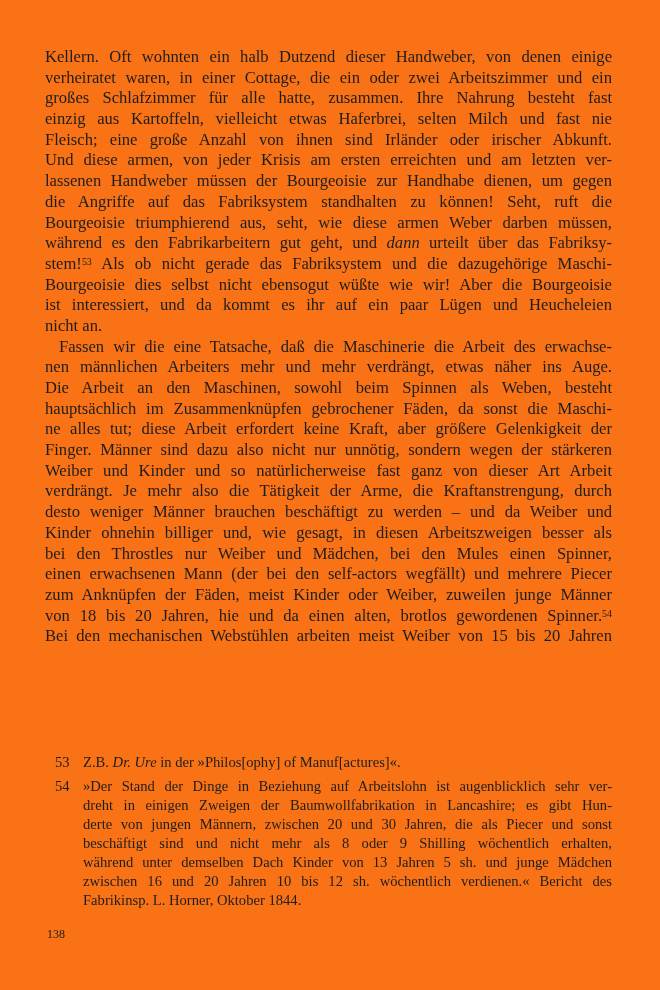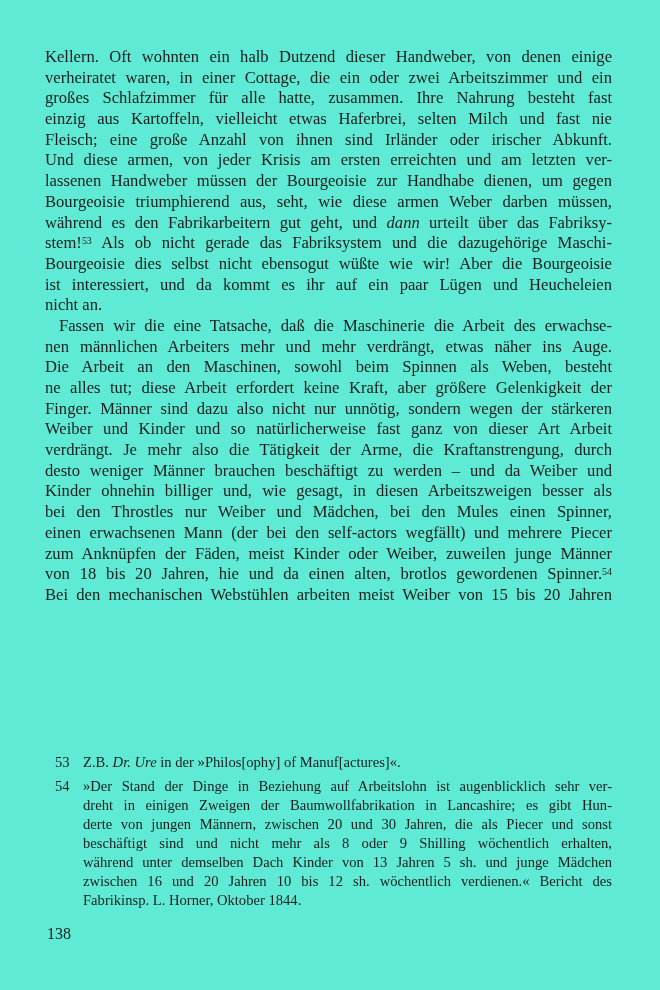--- a/index.html
+++ b/index.html
@@ -51,48 +51,50 @@
   .fn-num {
     flex: 0 0 38px;
     box-sizing: border-box;
     padding-left: 10px;
   }
   .fn-text { flex: 1; min-width: 0; }
   .page-number {
     position: absolute;
     left: 47px;
     top: 926px;
-    font-size: 16px;
+    font-size: 12px;
     line-height: 16px;
   }
 </style>
 </head>
 <body>
 
-<div class="page" style="background: #5eead4; color: rgb(29, 29, 29);">
+<div class="page" style="background: #f97316; color: rgb(29, 29, 29);">
   <div class="body-text">
       <div class="paragraph">
         <div class="line">Kellern. Oft wohnten ein halb Dutzend dieser Handweber, von denen einige</div>
         <div class="line">verheiratet waren, in einer Cottage, die ein oder zwei Arbeitszimmer und ein</div>
         <div class="line">großes Schlafzimmer für alle hatte, zusammen. Ihre Nahrung besteht fast</div>
         <div class="line">einzig aus Kartoffeln, vielleicht etwas Haferbrei, selten Milch und fast nie</div>
         <div class="line">Fleisch; eine große Anzahl von ihnen sind Irländer oder irischer Abkunft.</div>
         <div class="line">Und diese armen, von jeder Krisis am ersten erreichten und am letzten ver-</div>
         <div class="line">lassenen Handweber müssen der Bourgeoisie zur Handhabe dienen, um gegen</div>
+        <div class="line">die Angriffe auf das Fabriksystem standhalten zu können! Seht, ruft die</div>
         <div class="line">Bourgeoisie triumphierend aus, seht, wie diese armen Weber darben müssen,</div>
         <div class="line">während es den Fabrikarbeitern gut geht, und <i>dann</i> urteilt über das Fabriksy-</div>
         <div class="line">stem!<sup>53</sup> Als ob nicht gerade das Fabriksystem und die dazugehörige Maschi-</div>
         <div class="line">Bourgeoisie dies selbst nicht ebensogut wüßte wie wir! Aber die Bourgeoisie</div>
         <div class="line">ist interessiert, und da kommt es ihr auf ein paar Lügen und Heucheleien</div>
         <div class="line last">nicht an.</div>
       </div>
       <div class="paragraph indent">
         <div class="line">Fassen wir die eine Tatsache, daß die Maschinerie die Arbeit des erwachse-</div>
         <div class="line">nen männlichen Arbeiters mehr und mehr verdrängt, etwas näher ins Auge.</div>
         <div class="line">Die Arbeit an den Maschinen, sowohl beim Spinnen als Weben, besteht</div>
+        <div class="line">hauptsächlich im Zusammenknüpfen gebrochener Fäden, da sonst die Maschi-</div>
         <div class="line">ne alles tut; diese Arbeit erfordert keine Kraft, aber größere Gelenkigkeit der</div>
         <div class="line">Finger. Männer sind dazu also nicht nur unnötig, sondern wegen der stärkeren</div>
         <div class="line">Weiber und Kinder und so natürlicherweise fast ganz von dieser Art Arbeit</div>
         <div class="line">verdrängt. Je mehr also die Tätigkeit der Arme, die Kraftanstrengung, durch</div>
         <div class="line">desto weniger Männer brauchen beschäftigt zu werden – und da Weiber und</div>
         <div class="line">Kinder ohnehin billiger und, wie gesagt, in diesen Arbeitszweigen besser als</div>
         <div class="line">bei den Throstles nur Weiber und Mädchen, bei den Mules einen Spinner,</div>
         <div class="line">einen erwachsenen Mann (der bei den self-actors wegfällt) und mehrere Piecer</div>
         <div class="line">zum Anknüpfen der Fäden, meist Kinder oder Weiber, zuweilen junge Männer</div>
         <div class="line">von 18 bis 20 Jahren, hie und da einen alten, brotlos gewordenen Spinner.<sup>54</sup></div>

